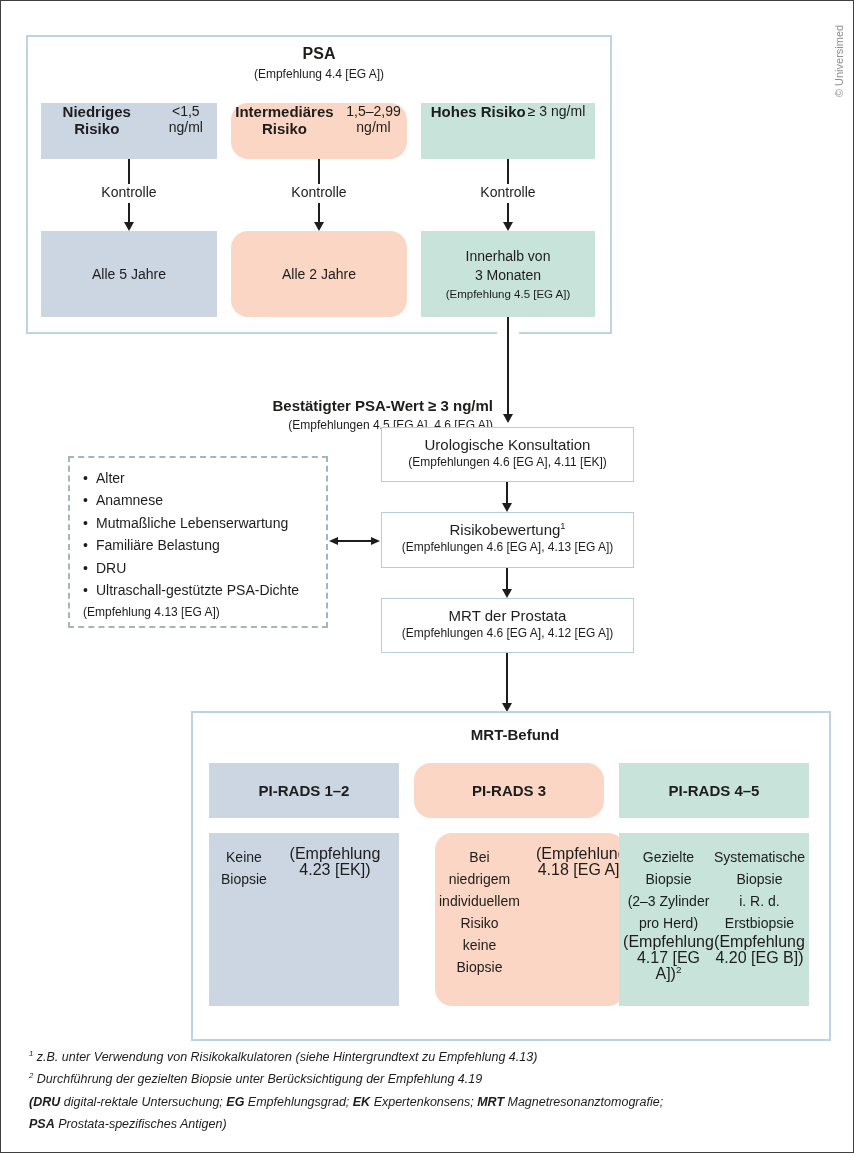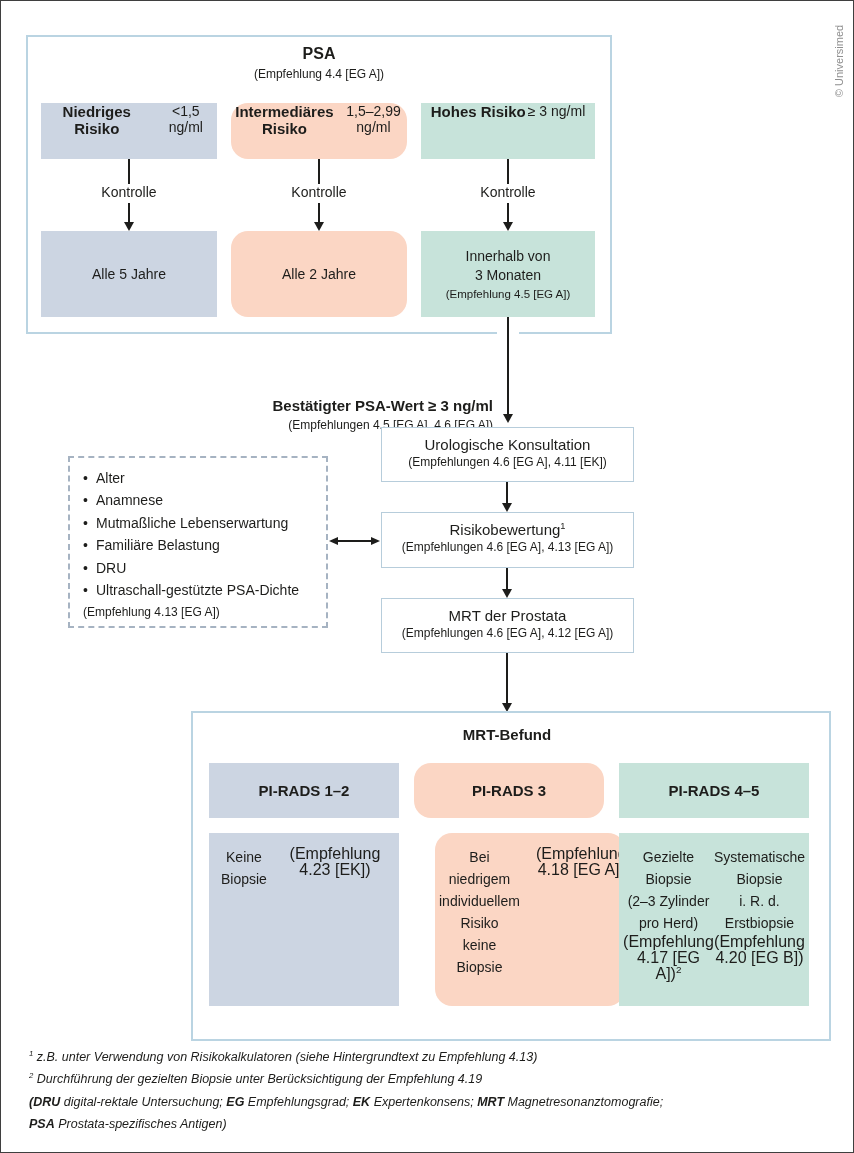--- a/index.html
+++ b/index.html
@@ -135,21 +135,21 @@
     <div class="li"><span class="bullet">•</span><span>DRU</span></div>
     <div class="li"><span class="bullet">•</span><span>Ultraschall-gestützte PSA-Dichte</span></div>
     <div class="note">(Empfehlung 4.13 [EG A])</div>
   </div>
 
   <div class="hline" style="left:336px;top:539.2px;width:35px;"></div>
   <div class="head-left" style="left:328px;top:535.5px;"></div>
   <div class="head-right" style="left:370px;top:535.5px;"></div>
 
   <div class="abs panel" style="left:190px;top:710px;width:640px;height:330px;"></div>
-  <div class="abs ctr b" style="left:186px;top:724px;width:640px;font-size:15px;line-height:19px;">MRT-Befund</div>
+  <div class="abs ctr b" style="left:194px;top:724px;width:640px;font-size:15px;line-height:19px;">MRT-Befund</div>
 
   <div class="abs pirads-header fill-low" style="left:208px;width:190px;">
     <span>PI-RADS 1–2</span>
   </div>
   <div class="abs pirads-header fill-mid" style="left:413px;width:190px;">
     <span>PI-RADS 3</span>
   </div>
   <div class="abs pirads-header fill-high" style="left:618px;width:190px;">
     <span>PI-RADS 4–5</span>
   </div>

